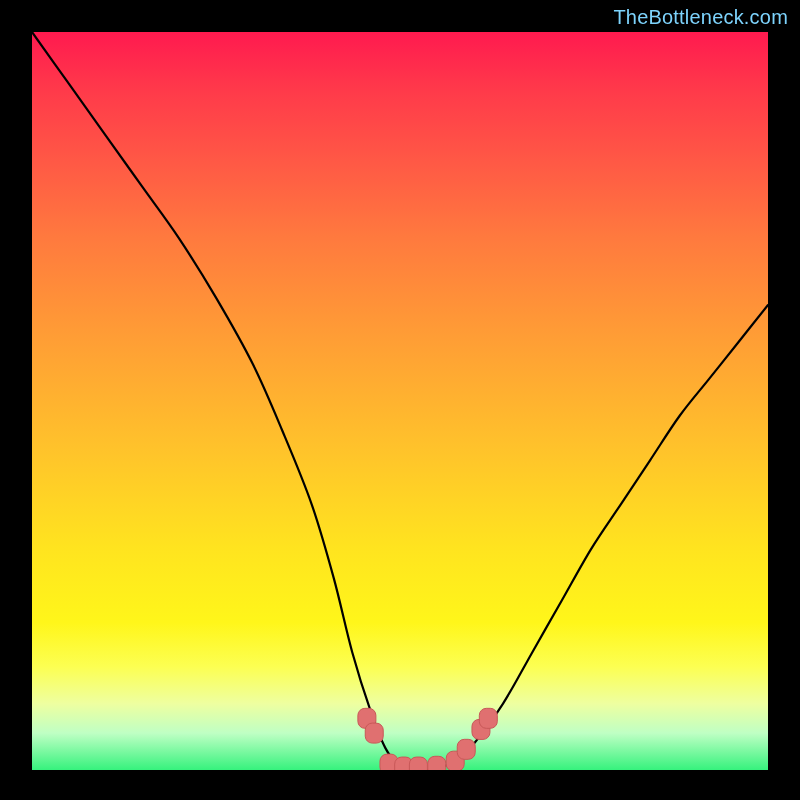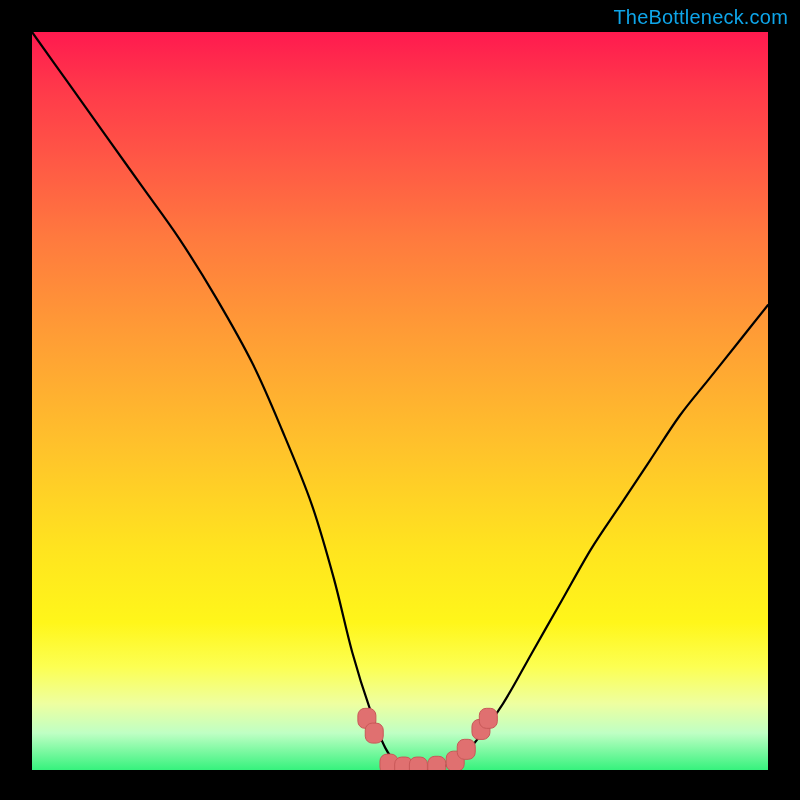--- a/index.html
+++ b/index.html
@@ -37,21 +37,21 @@
       #fcff52 86%,
       #eeffa0 91%,
       #bfffc4 95%,
       #36f27d 100%
     );
   }
   .watermark {
     position: absolute;
     top: 6px;
     right: 12px;
-    color: #0ea5e9;
+    color: #7dd3fc;
     font-size: 20px;
     letter-spacing: 0.2px;
     font-weight: 500;
   }
   svg.curve {
     position: absolute;
     top: 0;
     left: 0;
     width: 736px;
     height: 738px;

